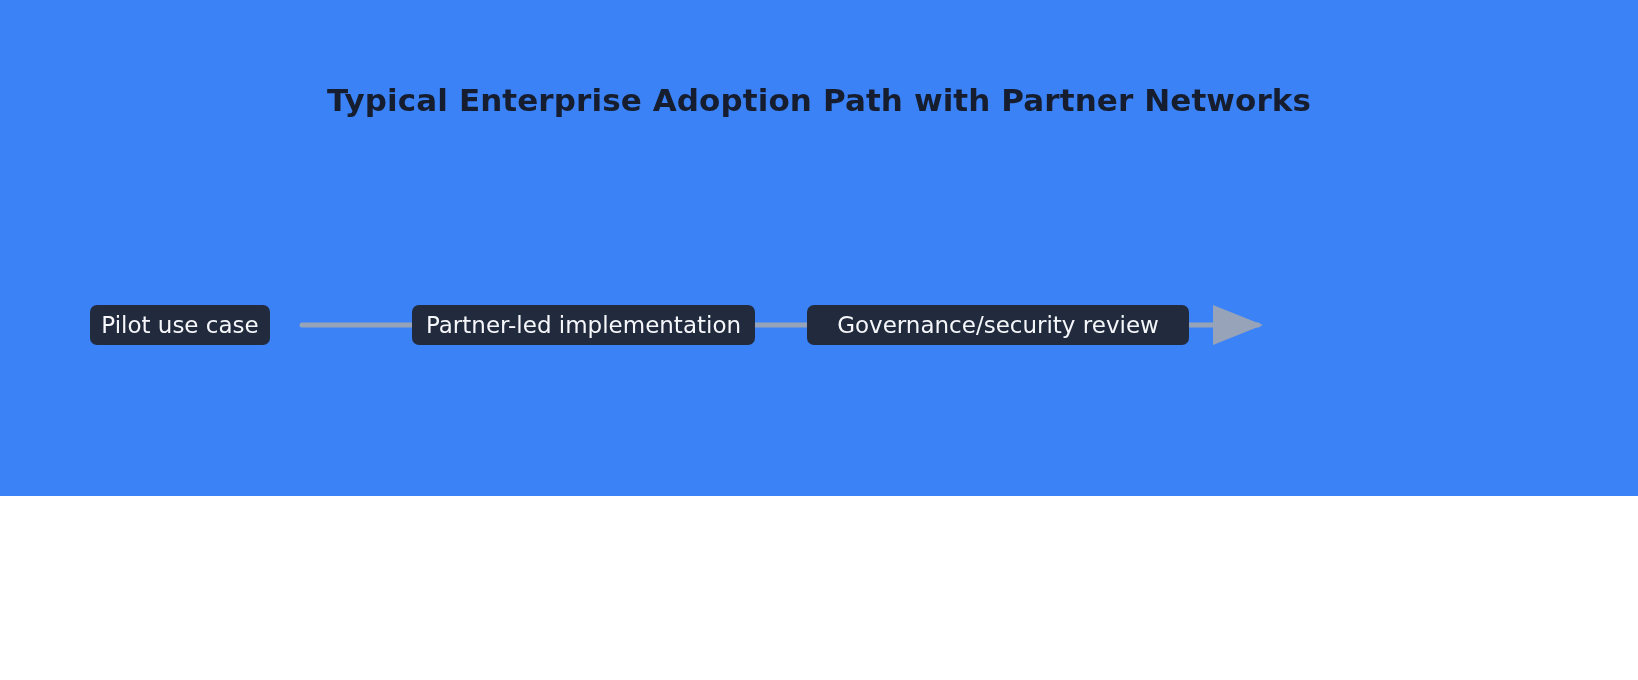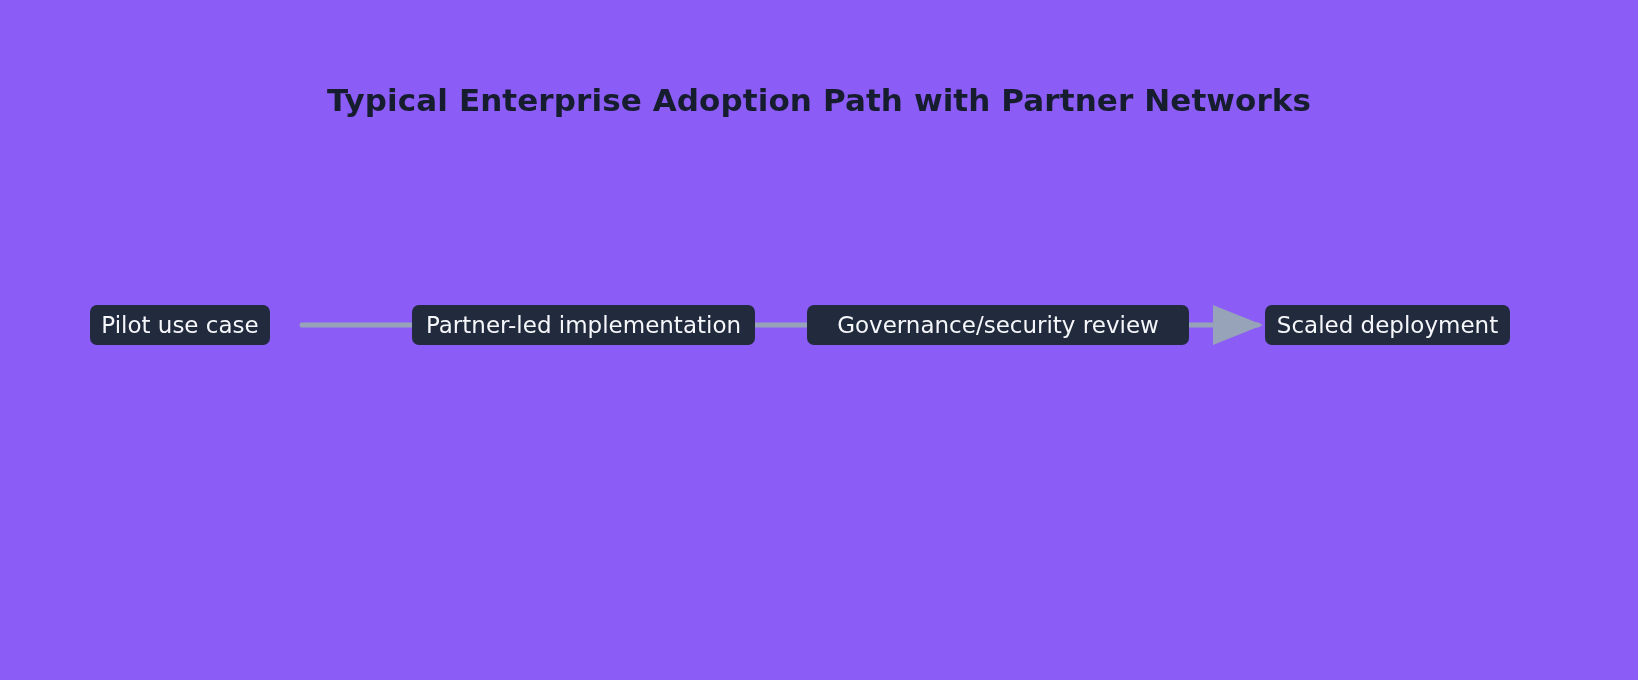--- a/index.html
+++ b/index.html
@@ -10,22 +10,22 @@
   body {
     width: 1638px;
     height: 680px;
     font-family: "DejaVu Sans", sans-serif;
     position: relative;
     overflow: hidden;
   }
   #canvas {
     position: relative;
     width: 1638px;
-    height: 680px;
-    background: #8b5cf6;
+    height: 496px;
+    background: #3b82f6;
   }
   #chart-title {
     position: absolute;
     top: 82px;
     left: 0;
     width: 1638px;
     text-align: center;
     font-family: "DejaVu Sans", sans-serif;
     font-size: 31px;
     font-weight: bold;
@@ -92,16 +92,15 @@
 
       <line x1="1100" y1="325" x2="1258" y2="325" stroke="#97a3b8" stroke-width="5" stroke-linecap="round" marker-end="url(#arrow)"></line>
     </svg>
 
     <div class="node" id="node-0">Pilot use case</div>
 
     <div class="node" id="node-2">Governance/security review</div>
 
     <div class="node" id="node-1">Partner-led implementation</div>
 
-    <div class="node" id="node-3">Scaled deployment</div>
 
   </div>
 </div>
 
 </body></html>

